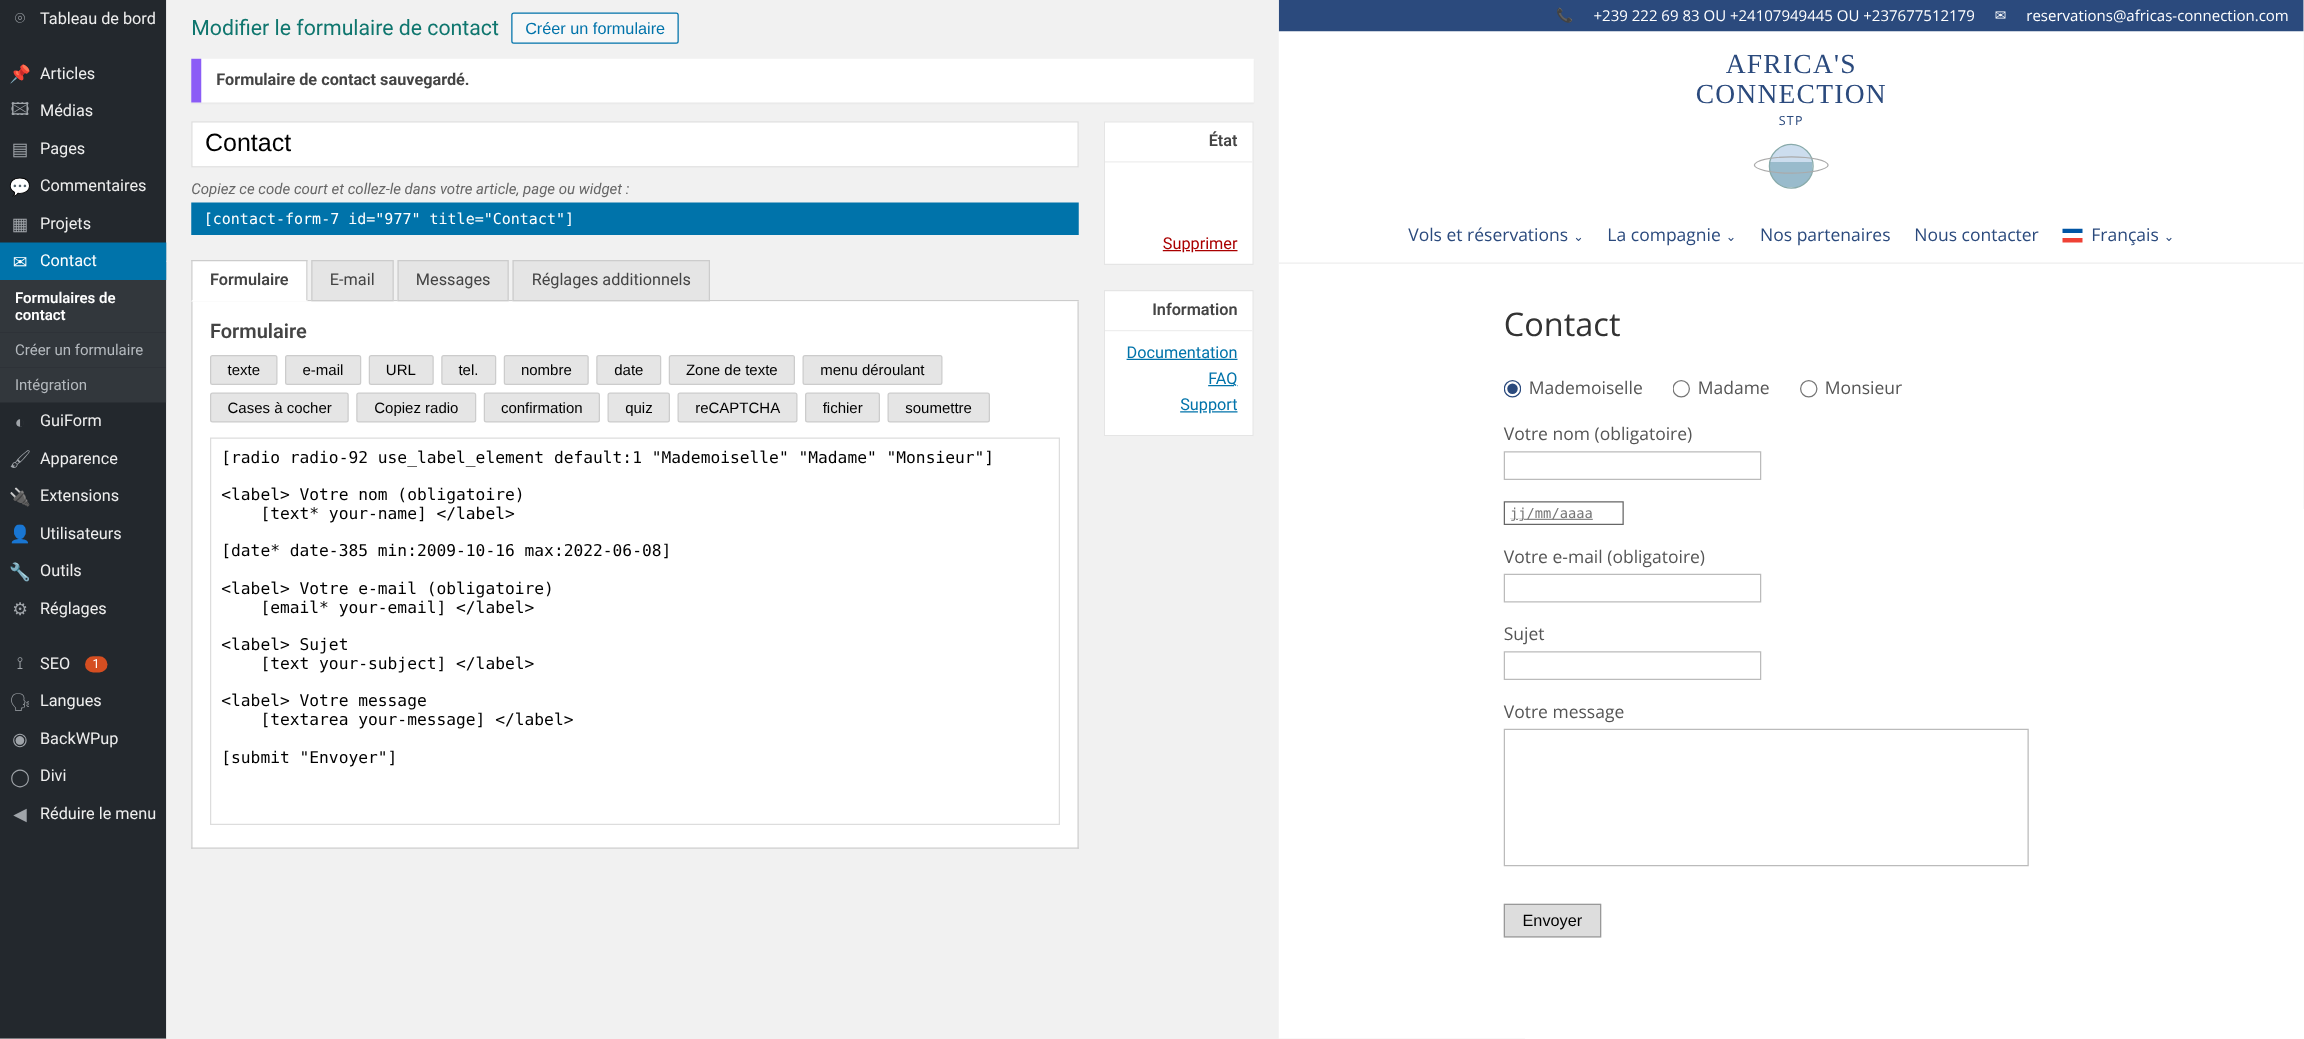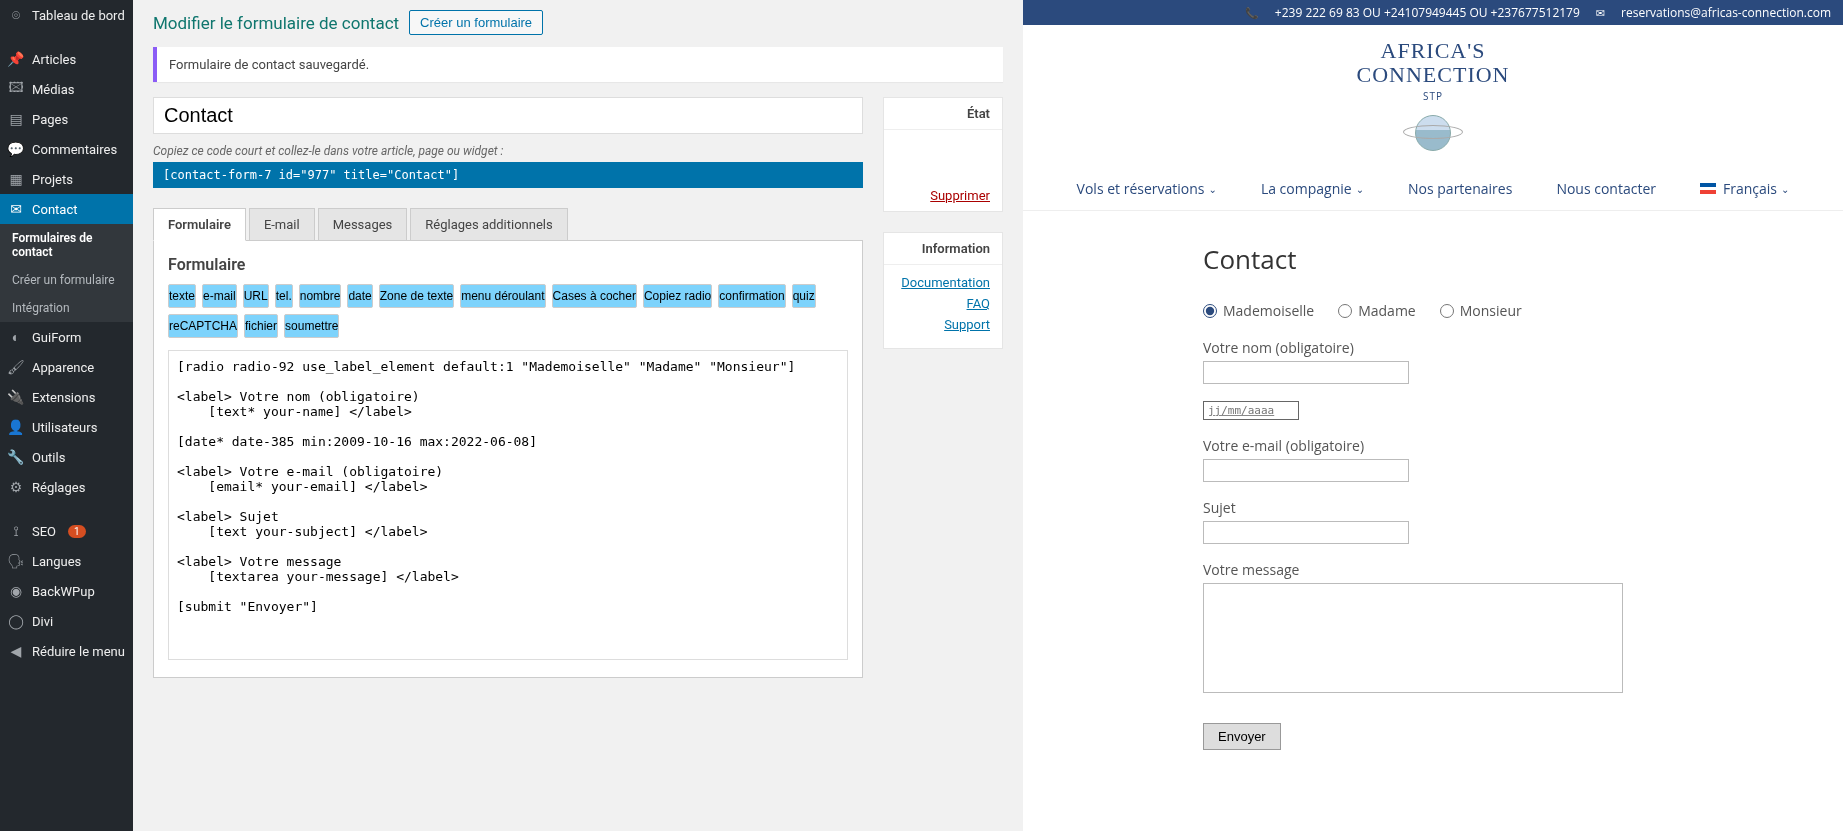--- a/index.html
+++ b/index.html
@@ -11,50 +11,50 @@
 .wp-sidebar .menu-item.active::after { content: ""; position: absolute; right: -8px; top: 50%; transform: translateY(-50%); border: 8px solid transparent; border-right-color: #f1f1f1; }
 .wp-sidebar .menu-item.sub { background: #32373c; padding: 7px 12px; color: #b4b9be; font-size: 12px; }
 .wp-sidebar .menu-item.sub.active-sub { color: #fff; font-weight: 600; }
 .wp-sidebar .icon { width: 16px; height: 16px; display: inline-flex; align-items: center; justify-content: center; font-size: 14px; color: #a0a5aa; }
 .wp-sidebar .menu-item.active .icon { color: #fff; }
 .wp-sidebar .badge { background: #d54e21; color: #fff; border-radius: 9px; font-size: 10px; padding: 1px 6px; margin-left: 4px; }
 .wp-main { flex: 1; padding: 10px 20px 20px 20px; background: #f1f1f1; overflow-y: auto; overflow-x: hidden; min-width: 0; }
 .wp-title-row { display: flex; align-items: center; gap: 10px; margin-bottom: 12px; }
 .wp-title { font-size: 17px; font-weight: 400; color: #0f766e; }
 .wp-create-btn { border: 1px solid #0073aa; color: #0073aa; background: #f7f7f7; padding: 4px 10px; font-size: 13px; border-radius: 2px; cursor: pointer; }
-.wp-notice { border-left: 4px solid #8b5cf6; background: #fff; padding: 10px 12px; margin-bottom: 15px; font-size: 13px; box-shadow: 0 1px 1px rgba(0,0,0,0.04); }
+.wp-notice { border-left: 8px solid #8b5cf6; background: #fff; padding: 10px 12px; margin-bottom: 15px; font-size: 13px; box-shadow: 0 1px 1px rgba(0,0,0,0.04); font-weight: bold; }
 .wp-columns { display: flex; gap: 20px; }
 .wp-col-left { flex: 1; min-width: 0; }
 .wp-col-right { width: 120px; flex-shrink: 0; }
 .wp-title-input { width: 100%; font-size: 20px; padding: 6px 10px; border: 1px solid #ddd; background: #fff; }
 .wp-shortcode-help { font-style: italic; color: #666; font-size: 12px; margin: 10px 0 4px; }
 .wp-shortcode { background: #0073aa; color: #fff; padding: 6px 10px; font-family: Consolas, Monaco, monospace; font-size: 12px; }
 .wp-tabs { display: flex; margin-top: 20px; border-bottom: 1px solid #ccc; }
 .wp-tab { padding: 8px 14px; background: #e5e5e5; border: 1px solid #ccc; margin-right: 3px; margin-bottom: -1px; cursor: pointer; font-size: 13px; }
 .wp-tab.active { background: #fff; border-bottom-color: #fff; font-weight: 600; }
 .wp-form-panel { background: #fff; border: 1px solid #ccc; border-top: none; padding: 14px; }
 .wp-form-title { font-size: 16px; font-weight: 600; margin-bottom: 10px; }
 .wp-tag-btns { display: flex; flex-wrap: wrap; gap: 6px; margin-bottom: 12px; }
-.wp-tag-btn { border: 1px solid #ccc; background: #7dd3fc; padding: 4px 0; font-size: 12px; cursor: pointer; border-radius: 2px; }
+.wp-tag-btn { border: 1px solid #ccc; background: #e5e5e5; padding: 4px 13px; font-size: 12px; cursor: pointer; border-radius: 2px; }
 .wp-form-textarea { width: 100%; height: 310px; font-family: Consolas, Monaco, monospace; font-size: 13px; padding: 8px; border: 1px solid #ddd; resize: none; }
 .wp-side-box { background: #fff; border: 1px solid #e5e5e5; margin-bottom: 20px; text-align: right; }
 .wp-side-header { padding: 8px 12px; font-weight: 600; font-size: 13px; border-bottom: 1px solid #eee; }
 .wp-side-body { padding: 10px 12px; }
 .wp-side-body a { color: #0073aa; text-decoration: underline; display: block; margin-bottom: 6px; cursor: pointer; }
 .wp-delete-link { color: #a00; text-decoration: underline; cursor: pointer; display: block; padding: 8px 12px; }
 .front-side { width: 820px; flex-shrink: 0; background: #fff; font-family: "Open Sans", sans-serif; overflow-y: auto; }
 .front-topbar { background: #2b4a7d; color: #fff; font-size: 12px; padding: 4px 12px; display: flex; justify-content: flex-end; gap: 16px; align-items: center; }
 .front-topbar .sep-icon { font-size: 11px; }
 .front-header { text-align: center; padding: 14px 0 10px; }
 .front-logo-text { color: #2b4a7d; font-size: 22px; letter-spacing: 1px; font-weight: 400; font-family: Georgia, serif; line-height: 1.1; }
 .front-logo-sub { color: #2b4a7d; font-size: 10px; margin-top: 2px; letter-spacing: 1px; }
 .front-globe { width: 48px; height: 48px; margin: 6px auto 0; position: relative; }
 .front-globe-circle { width: 36px; height: 36px; border: 1px solid #8aa; border-radius: 50%; position: absolute; left: 6px; top: 6px; background: linear-gradient(#cde 40%, #9bc 41%); }
 .front-globe-ring { position: absolute; width: 60px; height: 14px; border: 1px solid #aaa; border-radius: 50%; left: -6px; top: 16px; }
-.front-nav { display: flex; justify-content: center; gap: 44px; padding: 12px 0; border-bottom: 1px solid #eee; font-size: 14px; color: #2b4a7d; }
+.front-nav { display: flex; justify-content: center; gap: 19px; padding: 12px 0; border-bottom: 1px solid #eee; font-size: 14px; color: #2b4a7d; }
 .front-nav-item { cursor: pointer; display: flex; align-items: center; gap: 4px; }
 .front-nav-item .chev { font-size: 10px; }
 .front-flag { display: inline-block; width: 16px; height: 11px; background: linear-gradient(to bottom, #0055a4 33%, #fff 33% 66%, #ef4135 66%); margin-right: 3px; vertical-align: middle; }
 .front-content { max-width: 420px; margin: 30px auto 0 180px; }
 .front-h1 { font-size: 26px; color: #333; margin-bottom: 24px; font-weight: 500; }
 .front-radio-row { display: flex; gap: 24px; margin-bottom: 18px; align-items: center; font-size: 14px; color: #555; }
 .front-radio-row label { display: flex; align-items: center; gap: 6px; cursor: pointer; }
 .front-radio { width: 14px; height: 14px; accent-color: #2b4a7d; }
 .front-field { margin-bottom: 16px; }
 .front-label { font-size: 14px; color: #555; display: block; margin-bottom: 4px; }

